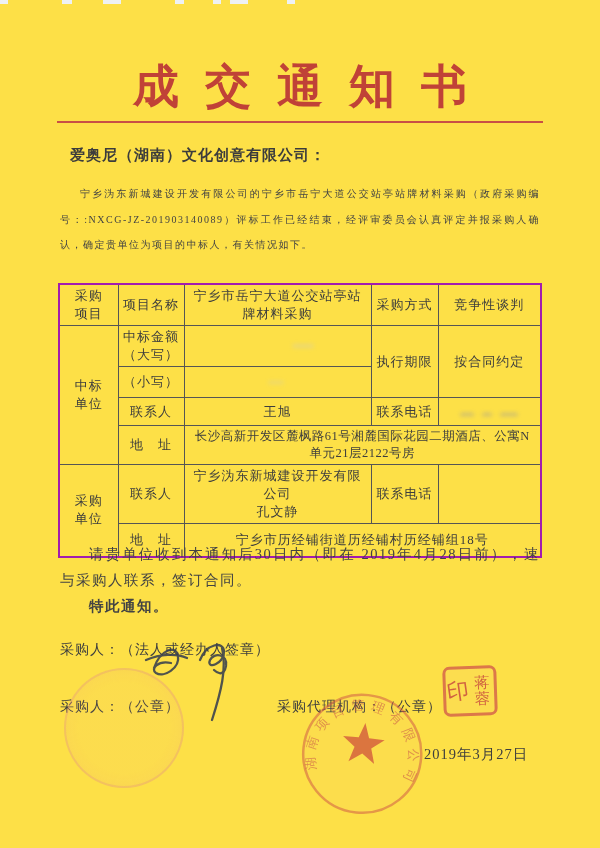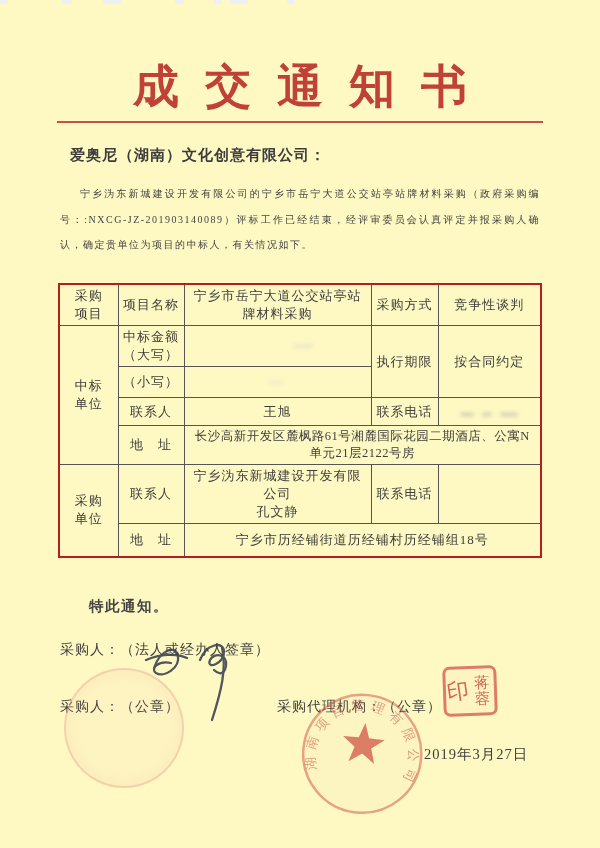--- a/index.html
+++ b/index.html
@@ -1,18 +1,18 @@
 <!DOCTYPE html>
 <html><head>
 <meta charset="utf-8">
 <style>
   * { margin:0; padding:0; box-sizing:border-box; }
   html,body { background:#e8e8e8; }
   .page {
-    position:relative; width:600px; height:848px; background:#fef9c3;
+    position:relative; width:600px; height:848px; background:#fde047;
     font-family:"Liberation Serif","DejaVu Serif",serif; color:#414141;
     overflow:hidden; margin:0 auto;
   }
   .scan-strip { position:absolute; top:0; height:4px; background:#eef1f3; }
 
   .doc-title {
     position:absolute; top:56px; left:0; width:100%; text-align:center;
     font-size:46px; font-weight:bold; color:#c04237;
     letter-spacing:26px; text-indent:26px; white-space:nowrap;
   }
@@ -23,21 +23,21 @@
     position:absolute; top:173px; left:60px; width:480px;
     font-size:10px; line-height:25.5px; text-align:justify; text-indent:2em;
     color:#434343; letter-spacing:1.5px;margin-top:8px;
   }
 
   table.notice { position:absolute; top:283px; left:58px; width:482px; border-collapse:collapse; table-layout:fixed; }
   table.notice td {
     border:1px solid #555; text-align:center; vertical-align:middle;
     font-size:13px; color:#3d3d3d; padding:2px 4px; letter-spacing:1px; position:relative;
   }
-  table.notice { border:2px solid #b91c1c;padding-left:43px; }
+  table.notice { border:2px solid #a21caf;padding-left:43px; }
   .preline { white-space:pre-line; }
   .smudge { position:absolute; background:#c9c9c9; opacity:.35; filter:blur(2px); border-radius:2px; }
   .redacted { display:inline-flex; gap:8px; align-items:center; filter:blur(2px); opacity:.55; }
   .redacted i { display:block; height:3px; background:#9a9a9a; border-radius:2px; }
 
   .closing-deadline {
     position:absolute; top:541px; left:60px; width:480px;
     font-size:14.5px; line-height:26px; text-align:justify; text-indent:2em; color:#434343; letter-spacing:1.5px;
   }
   .closing-notice { position:absolute; top:597px; left:60px; font-size:14.5px; text-indent:2em; color:#434343; letter-spacing:1.5px;font-weight:bold; }
@@ -141,20 +141,21 @@
       <td>联系电话</td>
       <td></td>
     </tr>
     <tr style="height:33px">
       <td>地　址</td>
       <td colspan="3">宁乡市历经铺街道历经铺村历经铺组18号</td>
     </tr>
   </tbody>
     </table>
 
+  <div class="closing-deadline">请贵单位收到本通知后30日内（即在 2019年4月28日前），速与采购人联系，签订合同。</div>
   <div class="closing-notice">特此通知。</div>
 
   <div class="sig-label" style="left:60px;top:641px;">采购人：（法人或经办人签章）</div>
   <div class="sig-label" style="left:60px;top:698px;">采购人：（公章）</div>
   <div class="sig-label" style="left:277px;top:698px;">采购代理机构：（公章）</div>
   <div class="date-line">2019年3月27日</div>
 
   <svg class="signature-svg" width="110" height="95" viewBox="0 0 110 95">
     <g stroke="#39404e" stroke-width="2.3" fill="none" stroke-linecap="round" opacity="0.88">
       <path d="M14,38 C20,20 36,14 38,26 C40,38 24,48 16,43 C10,39 18,30 31,33"></path>

